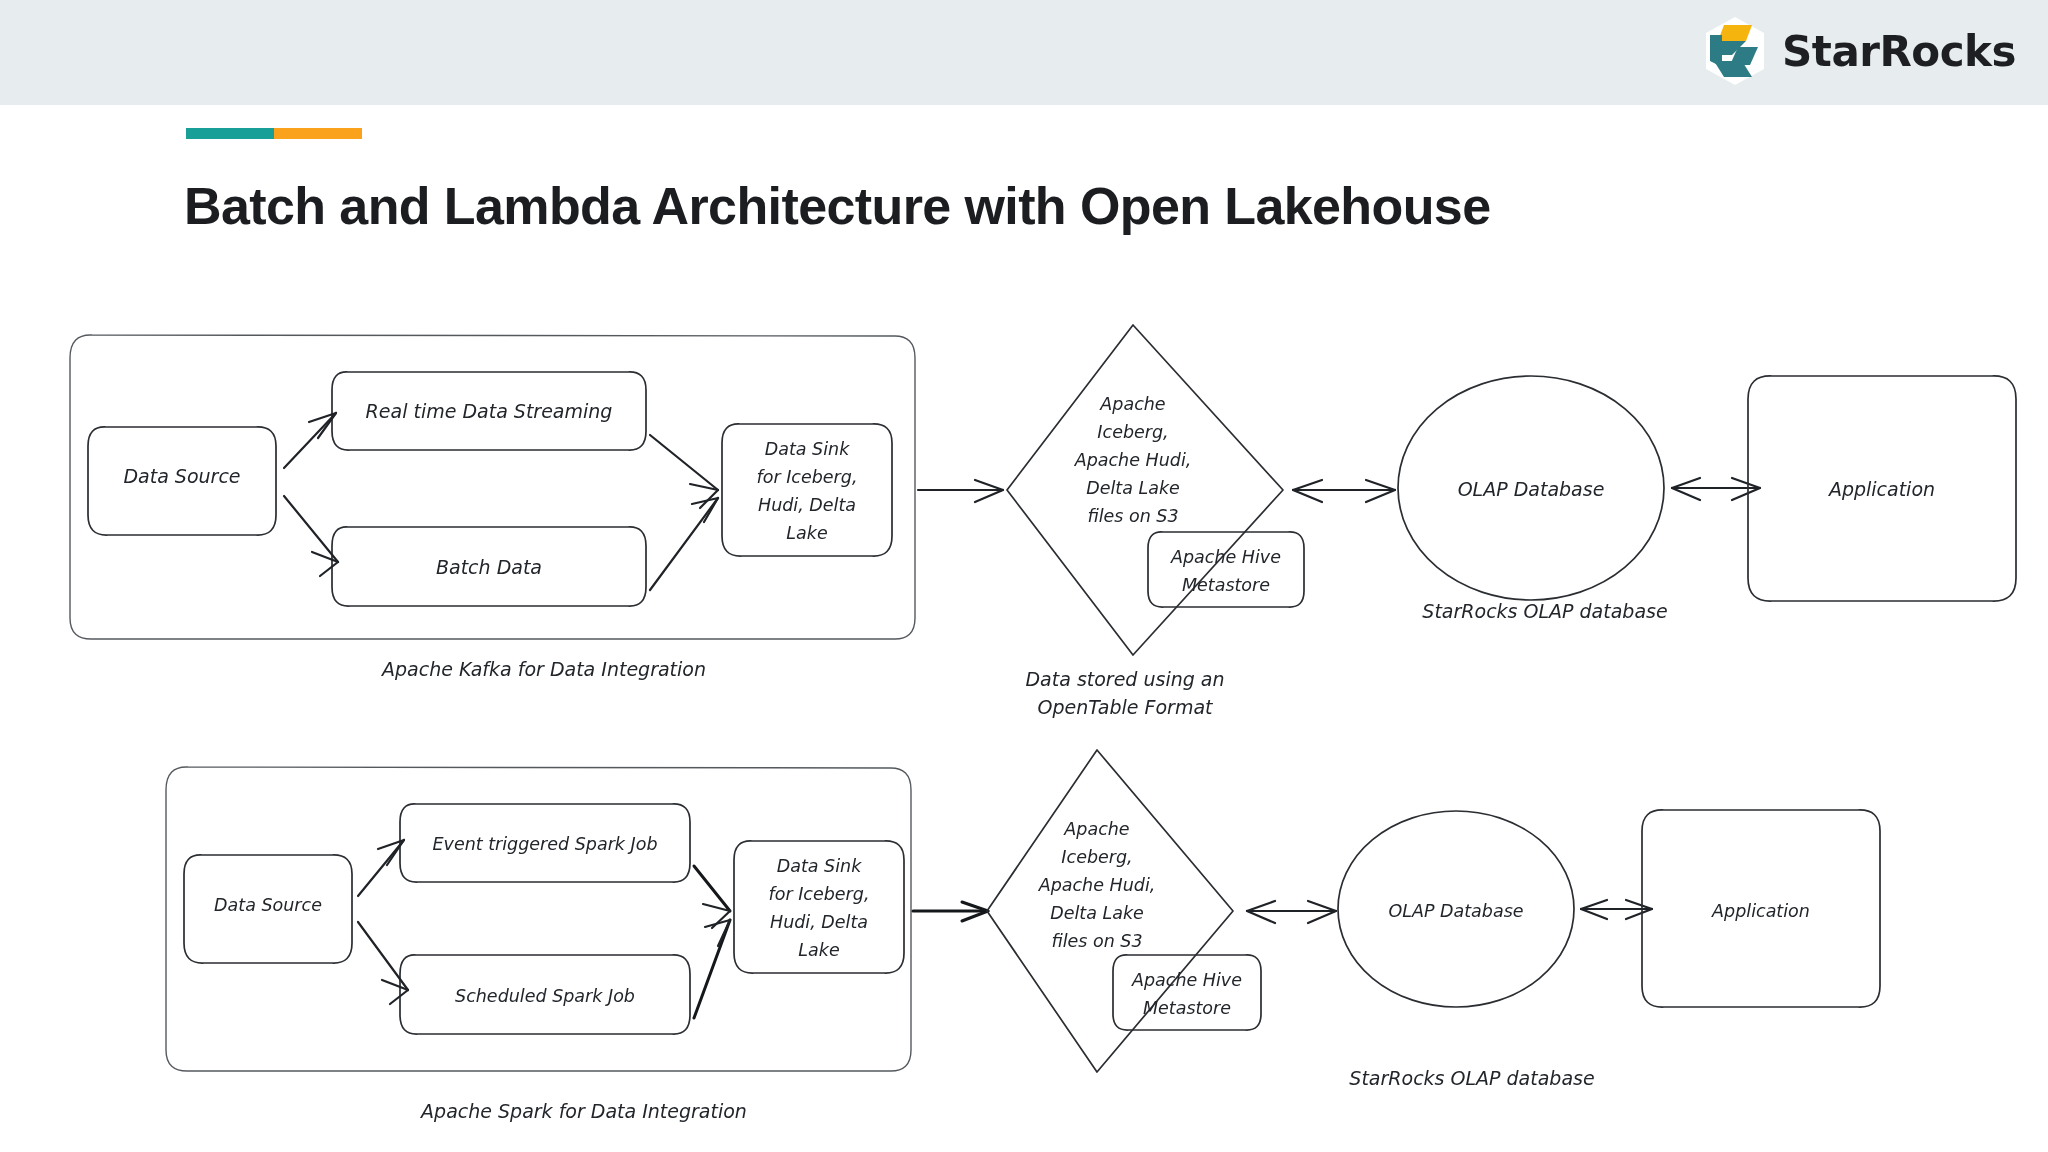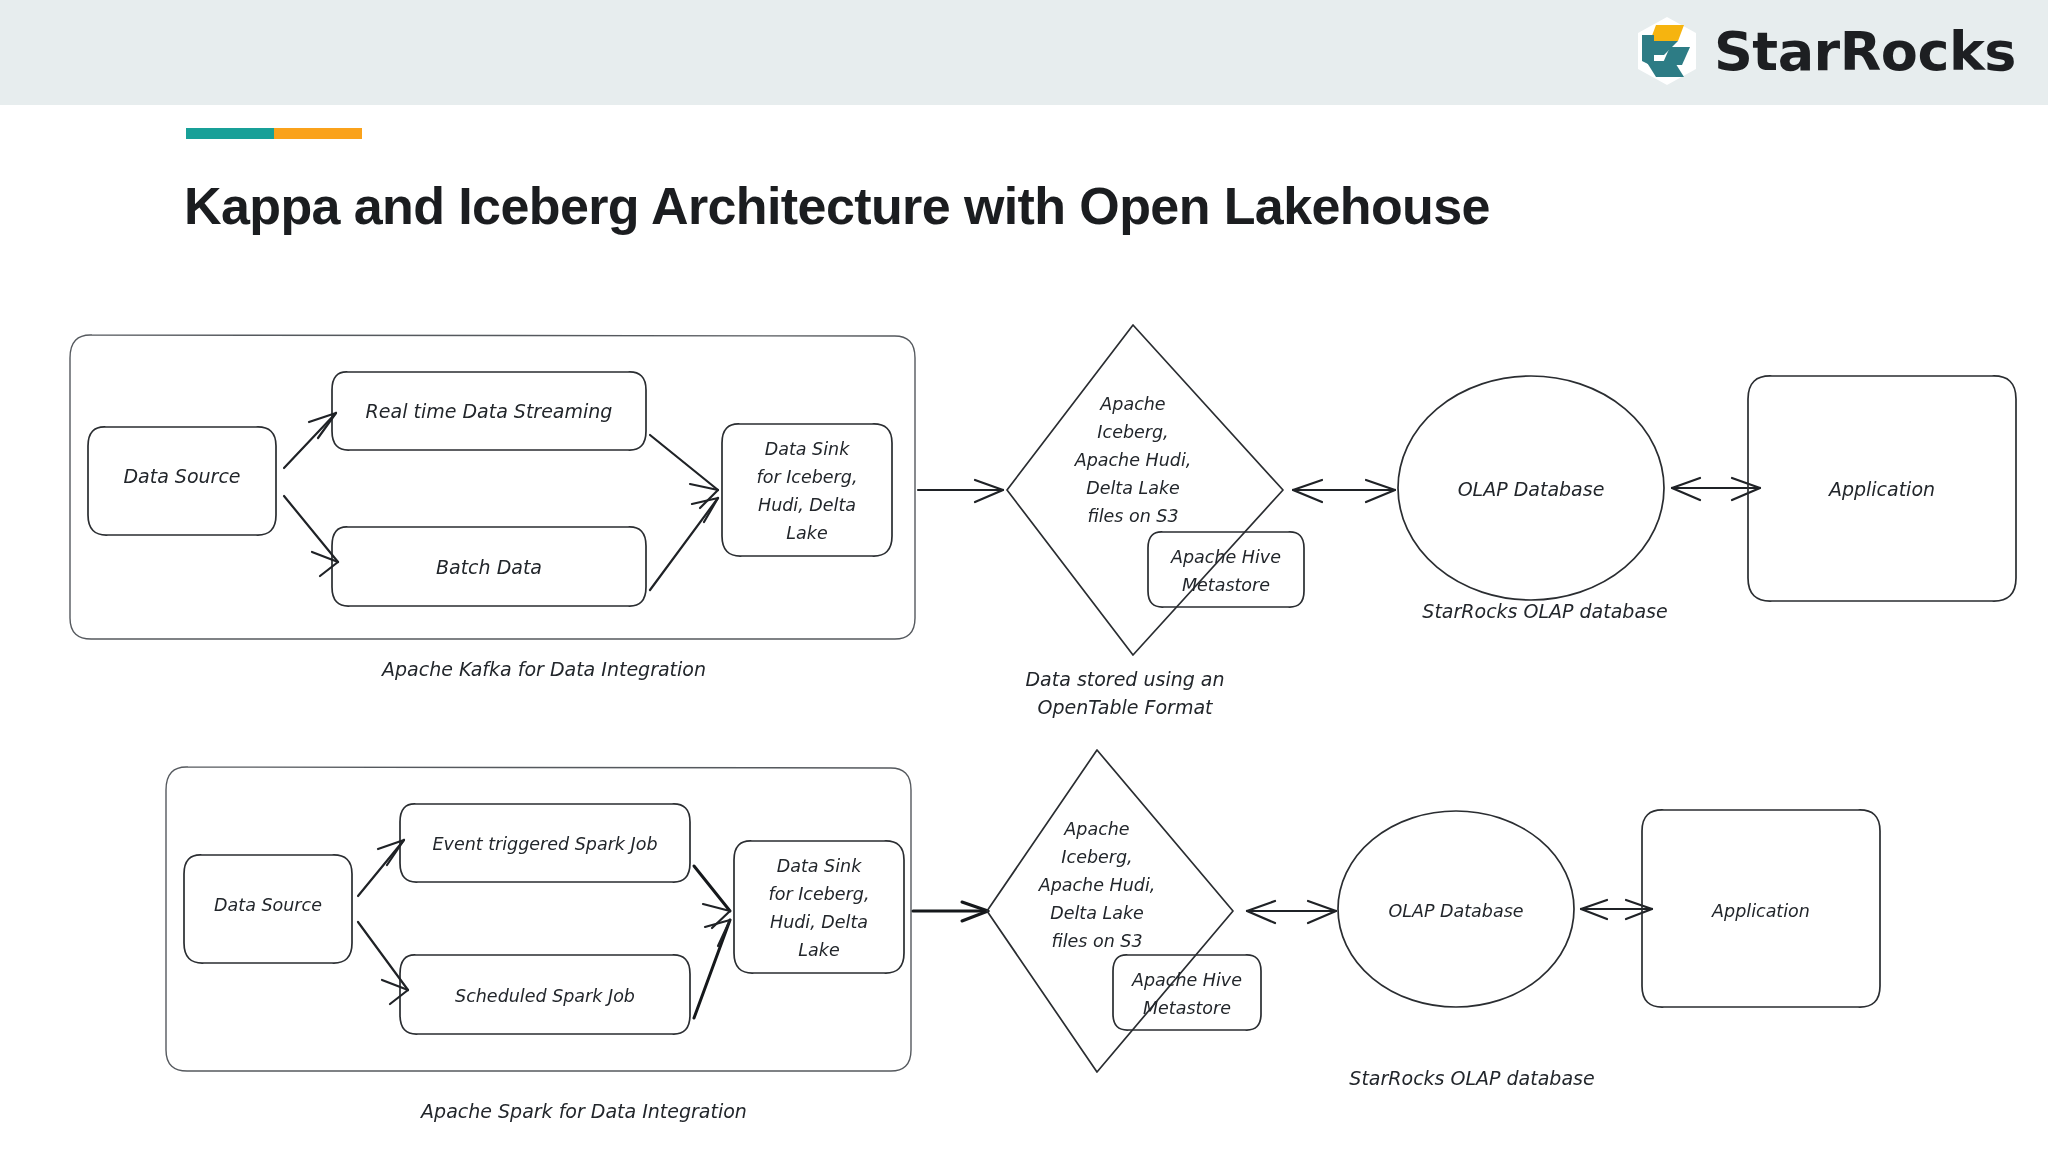--- a/index.html
+++ b/index.html
@@ -16,21 +16,21 @@
     position: absolute; left: 0; top: 0; width: 2048px; height: 105px;
     background: #e7edee;
   }
   .logo-wrap {
     position: absolute; right: 32px; top: 12px;
     display: flex; align-items: center; gap: 14px; height: 78px;
   }
   .logo-mark { width: 66px; height: 72px; display:block; }
   .logo-text {
     font-family: "DejaVu Sans", sans-serif;
-    font-size: 54px; font-weight: 700; color: #1d1f22; letter-spacing: -0.5px; text-align: center;
+    font-size: 42px; font-weight: 700; color: #1d1f22; letter-spacing: -0.5px; text-align: center;
   }
 
   
   .accent-bar {
     position: absolute; left: 186px; top: 128px; width: 176px; height: 11px;
     display: flex;
   }
   .accent-teal { width: 50%; height: 100%; background: #18a098; }
   .accent-orange { width: 50%; height: 100%; background: #faa21b; }
   .page-title {
@@ -85,21 +85,21 @@
       <path d="M12 46 L40 46 L50 62 L22 62 Z" fill="#2d7c85"></path>
       <path d="M8 20 L20 20 L20 52 L8 46 Z" fill="#2d7c85"></path>
     </svg>
     <span class="logo-text">StarRocks</span>
   </div>
 
   <div class="accent-bar">
     <div class="accent-teal"></div>
     <div class="accent-orange"></div>
   </div>
-  <div class="page-title">Kappa and Iceberg Architecture with Open Lakehouse</div>
+  <div class="page-title">Batch and Lambda Architecture with Open Lakehouse</div>
 
   <svg id="diagram" viewBox="0 0 2048 850">
 
     <g>
 
       <path class="shape-light" d="M92 35 Q70 34 70 58 L70 318 Q70 340 93 339 L893 339 Q915 340 915 318 L915 58 Q915 35 893 36 Z"></path>
 
       <g>
         <path class="shape" d="M106 127 Q88 126 88 146 L88 215 Q88 236 108 235 L256 235 Q276 236 276 215 L276 146 Q276 126 256 127 Z"></path>
         <text class="lbl" x="182" y="183" text-anchor="middle">Data Source</text>

